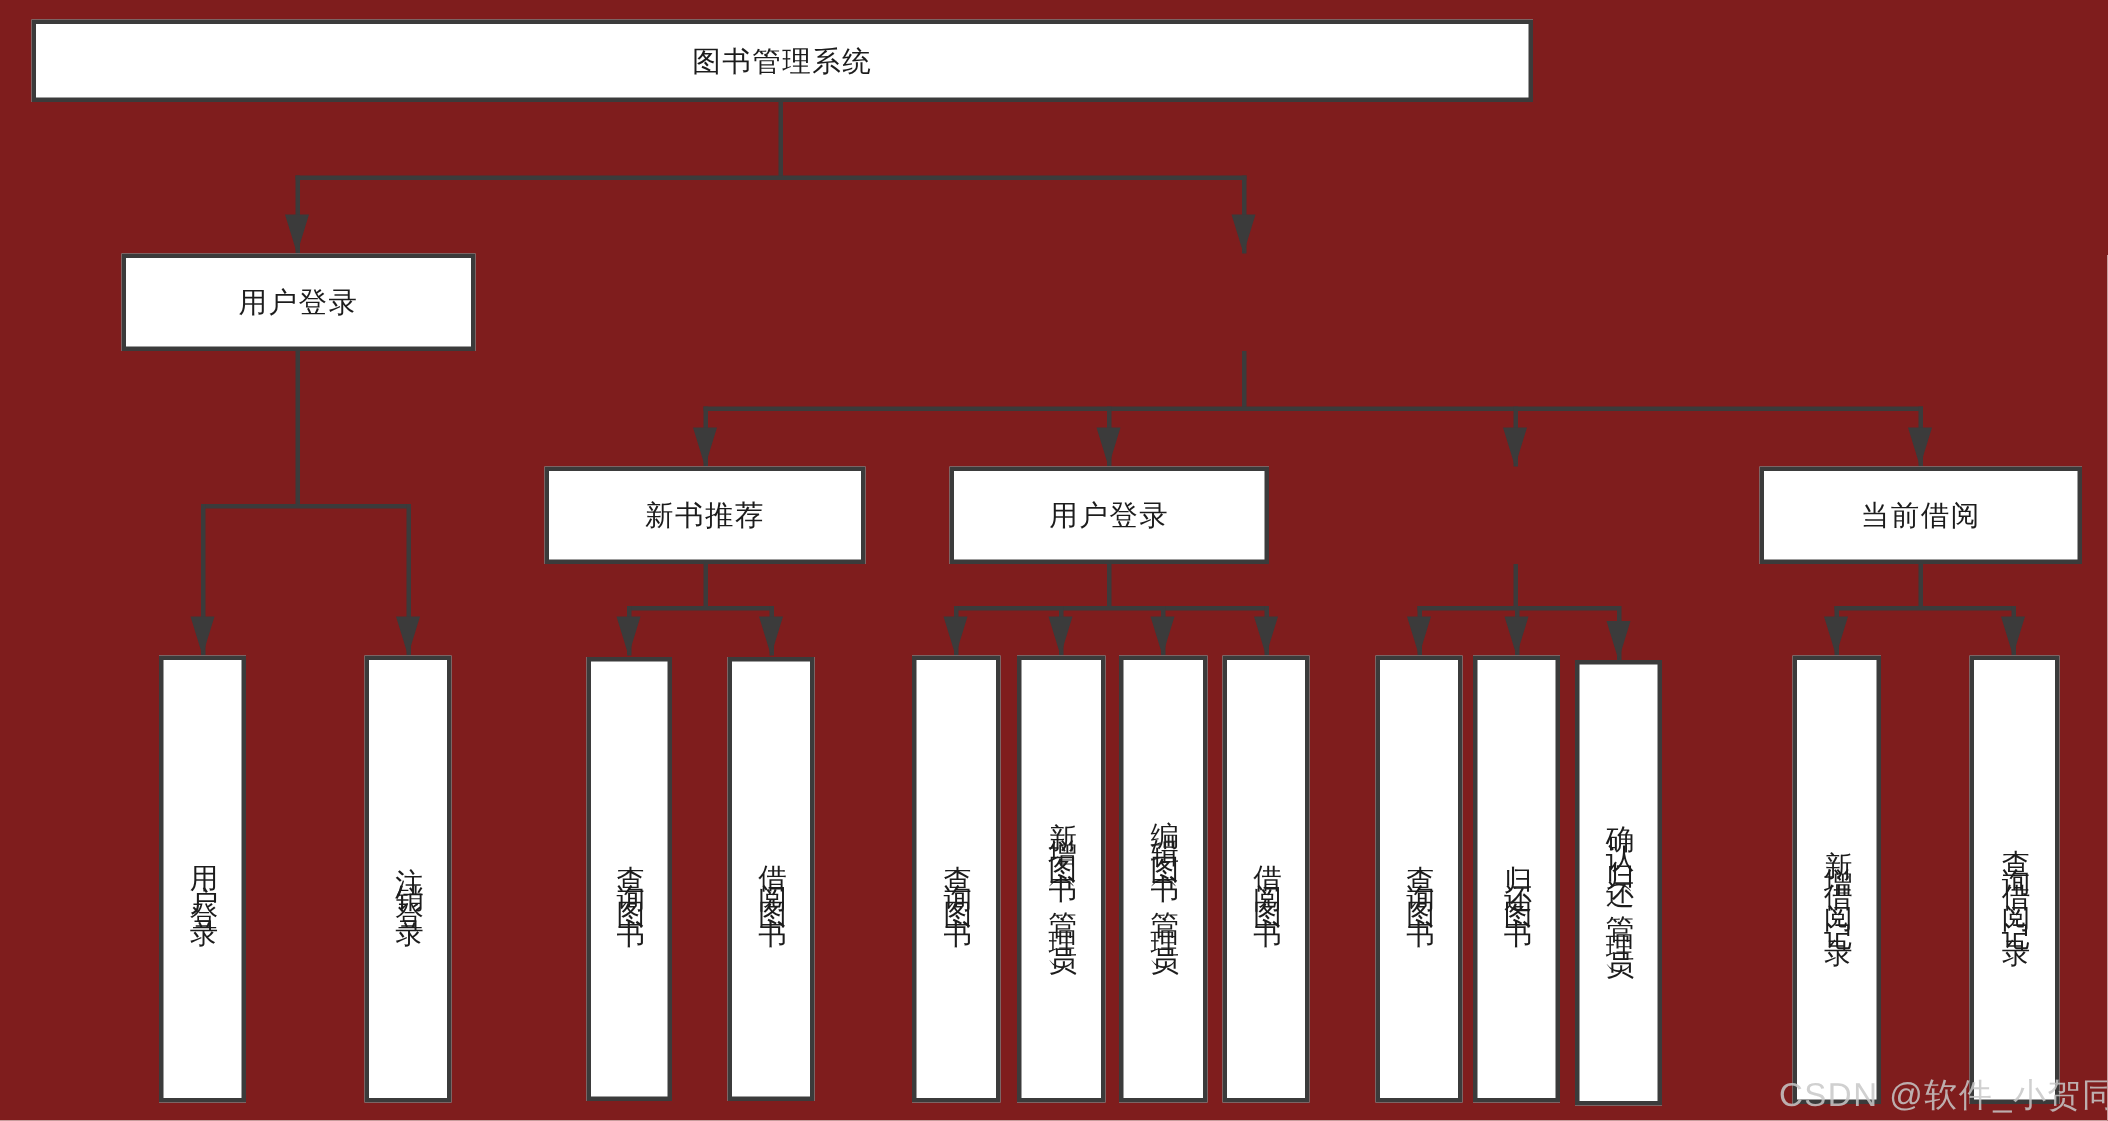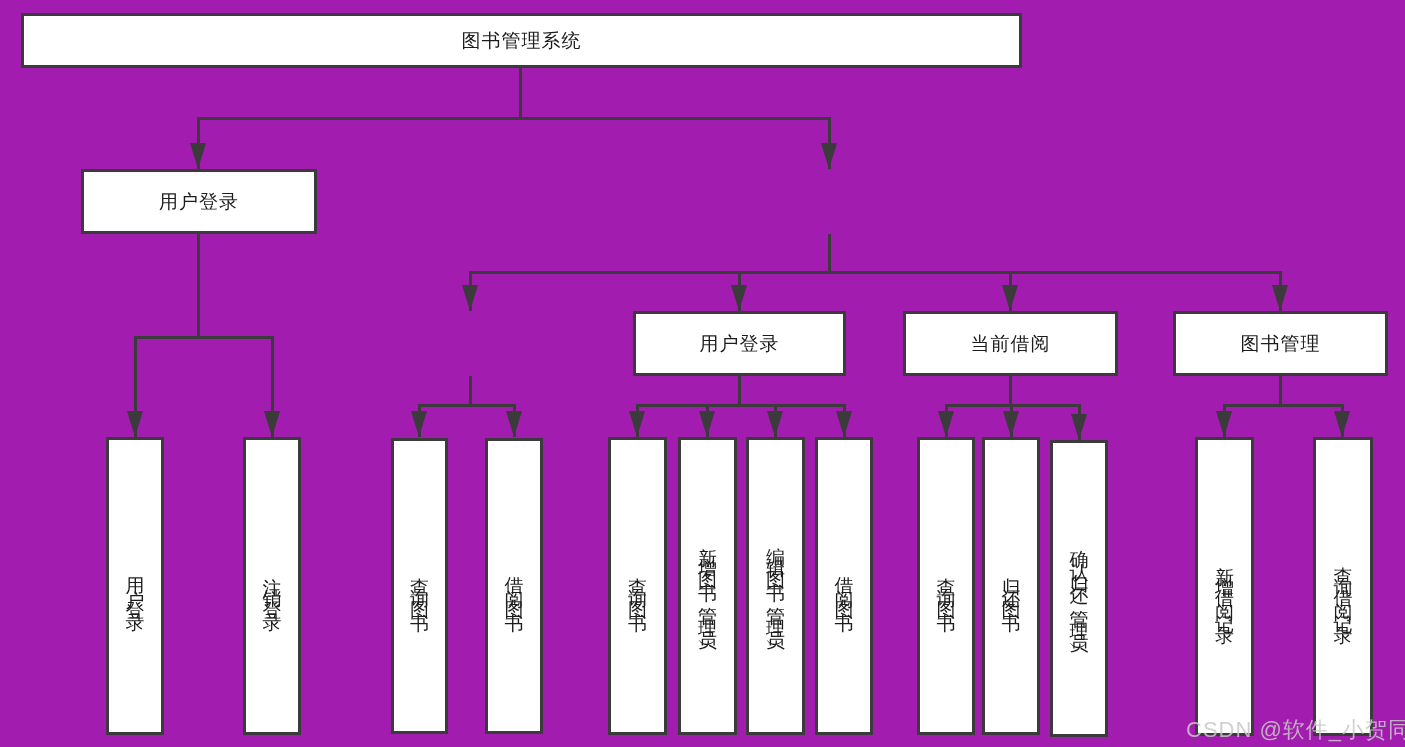--- a/index.html
+++ b/index.html
@@ -6,21 +6,21 @@
     --line:#3b3b3b;
     --text:#1c1c1c;
     --wm:#c8c8c8;
   }
   *{box-sizing:border-box;margin:0;padding:0;}
   html,body{background:#ffffff;}
   body{font-family:"Liberation Sans",sans-serif;}
   #canvas{
     position:relative;
     width:1405px;height:747px;
-    background:#a21caf;
+    background:#7f1d1d;
     overflow:hidden;
   }
   .node{
     position:absolute;
     background:#ffffff;
     border:3px solid var(--line);
     display:flex;align-items:center;justify-content:center;
   }
   .h-label{
     font-size:19px;color:var(--text);letter-spacing:1px;
@@ -115,31 +115,31 @@
 
   <div class="node" style="left:21px;top:13px;width:1001px;height:55px">
     <span class="h-label">图书管理系统</span>
   </div>
 
   <div class="node" style="left:81px;top:169px;width:236px;height:65px">
     <span class="h-label">用户登录</span>
   </div>
 
 
+  <div class="node" style="left:363px;top:311px;width:214px;height:65px">
+    <span class="h-label">新书推荐</span>
+  </div>
 
   <div class="node" style="left:633px;top:311px;width:213px;height:65px">
     <span class="h-label">用户登录</span>
   </div>
 
-  <div class="node" style="left:903px;top:311px;width:215px;height:65px">
-    <span class="h-label">当前借阅</span>
-  </div>
 
   <div class="node" style="left:1173px;top:311px;width:215px;height:65px">
-    <span class="h-label">图书管理</span>
+    <span class="h-label">当前借阅</span>
   </div>
 
   <div class="node" style="left:106px;top:437px;width:58px;height:298px">
     <span class="v-label">用户登录</span>
   </div>
   <div class="node" style="left:243px;top:437px;width:58px;height:298px">
     <span class="v-label">注销登录</span>
   </div>
 
   <div class="node" style="left:391px;top:438px;width:57px;height:296px">

